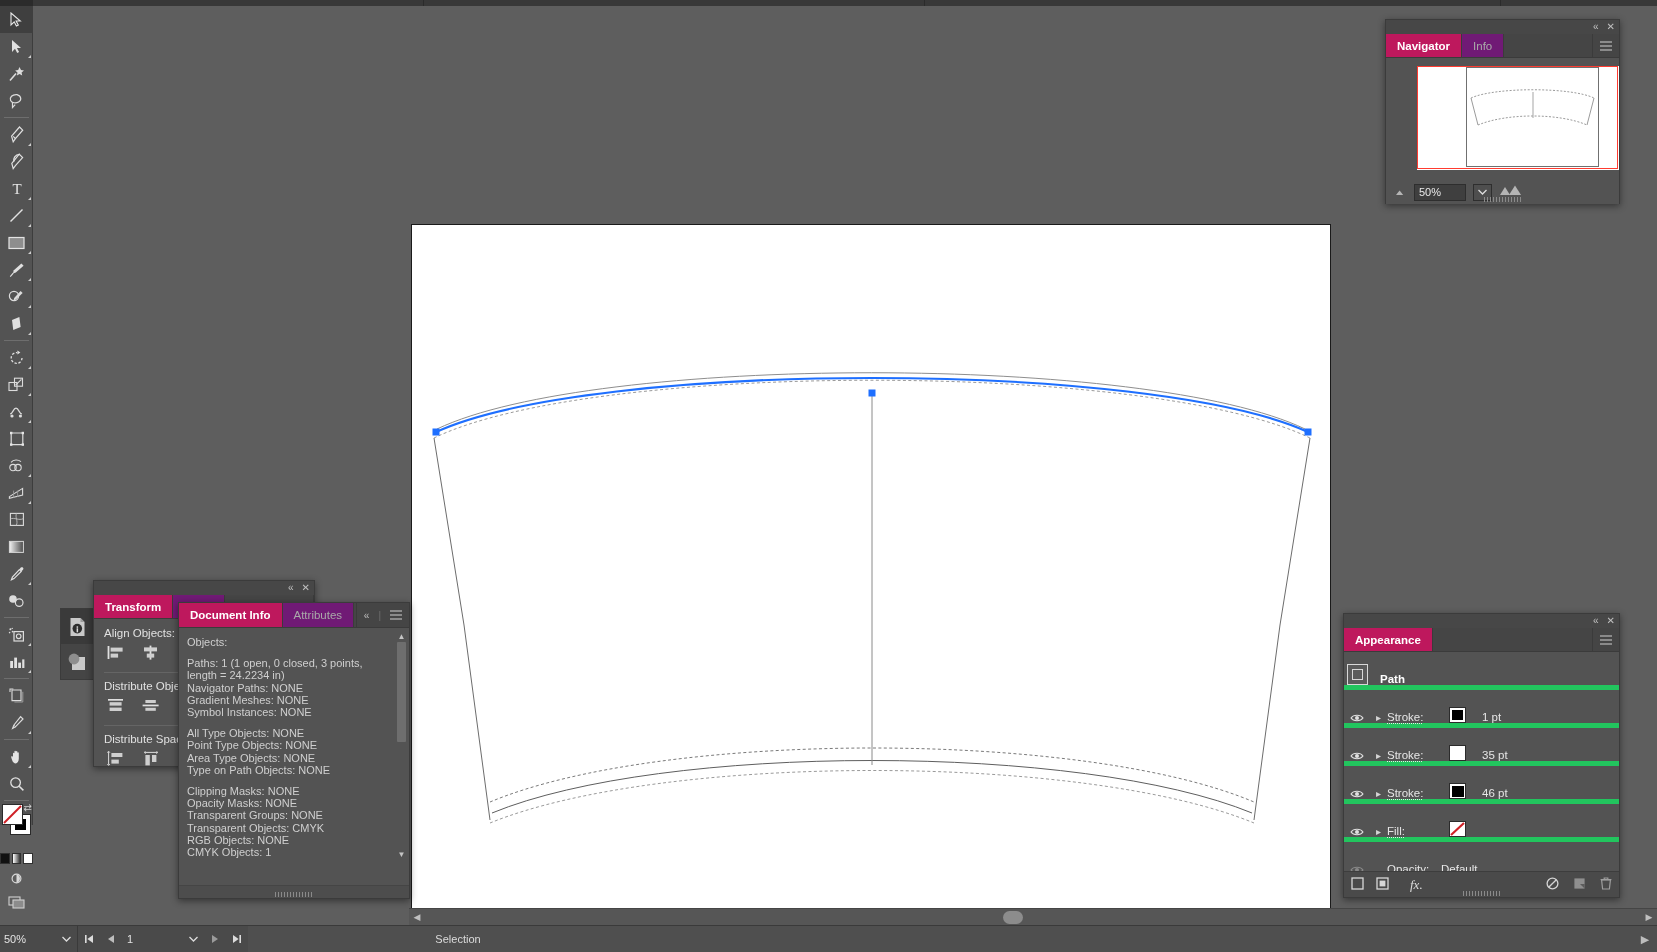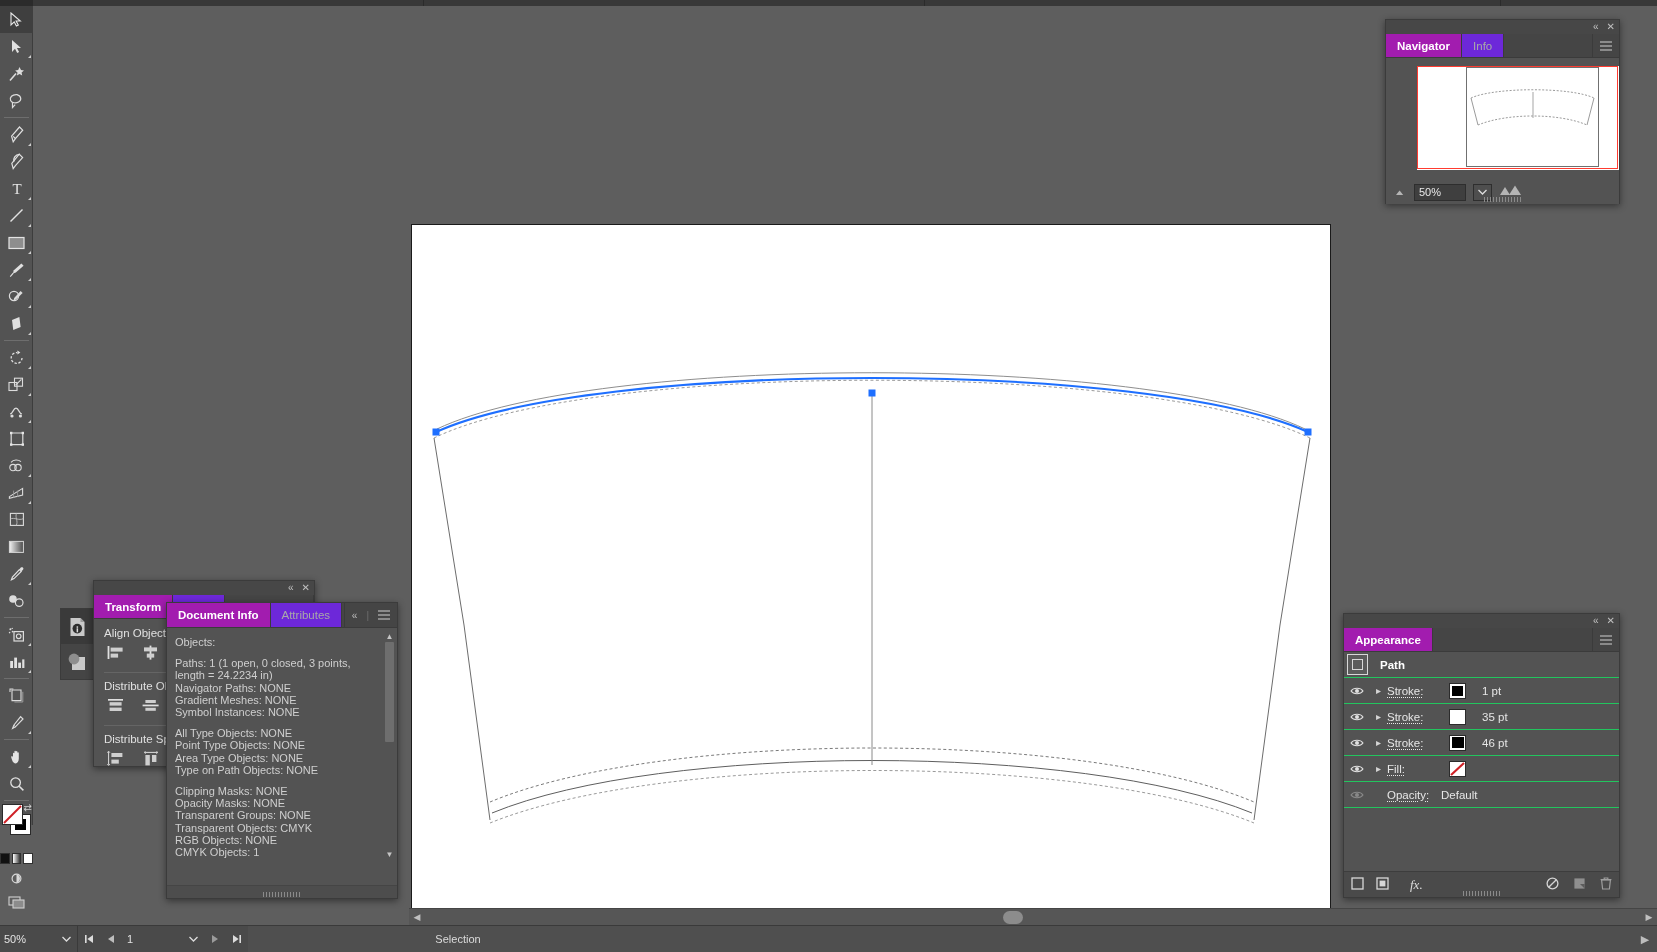--- a/index.html
+++ b/index.html
@@ -163,24 +163,24 @@
   }
   .grip-btn { color: #c0c0c0; font-size: 10px; line-height: 1; cursor: default; }
   .tabrow {
     display: flex; height: 23px; background: #434343;
     border-bottom: 1px solid #3b3b3b;
     align-items: stretch;
   }
   .tab {
     padding: 0 11px; display: flex; align-items: center;
     font-size: 11.5px; color: #a9a9a9;
-    background: #6d28d9;
+    background: #701a75;
     border-right: 1px solid #3b3b3b;
   }
-  .tab.active { background: #a21caf; color: #ffffff; font-weight: bold; }
+  .tab.active { background: #be185d; color: #ffffff; font-weight: bold; }
   .tabrow-spacer { flex: 1; background: #454545; border-right: 1px solid #3b3b3b; }
   .tabrow-ctl { display: flex; align-items: center; gap: 9px; padding: 0 7px; background: #454545; color: #bdbdbd; font-size: 10px; }
   
   #navigator { left: 1385px; top: 19px; width: 235px; height: 185px; }
   .nav-body { position: relative; height: 122px; background: #535353; }
   .nav-thumb {
     position: absolute; left: 31px; top: 8px;
     width: 202px; height: 104px;
     background: #ffffff;
     overflow: hidden;
@@ -217,23 +217,23 @@
   }
   .grip-dots {
     position: absolute; left: 50%; transform: translateX(-50%); bottom: 1px;
     width: 38px; height: 5px;
     background: repeating-linear-gradient(to right,#8a8a8a 0 1px,transparent 1px 3px);
   }
   
   #appearance { left: 1343px; top: 613px; width: 277px; height: 285px; }
   .ap-list { background: #535353; }
   .ap-row {
-    display: flex; align-items: center; height: 25px;
-    border-bottom: 1px solid #22c55e;
-    font-size: 11.5px; color: #e6e6e6;
+    display: flex; align-items: flex-end; height: 25px;
+    border-bottom: 5px solid #22c55e;
+    font-size: 11.5px; color: #e6e6e6; margin-top: 8px;
   }
   .ap-eye { width: 26px; display: flex; align-items: center; justify-content: center; }
   .ap-arrow { width: 17px; display: flex; align-items: center; justify-content: center; color: #d4d4d4; font-size: 10px; }
   .ap-label { width: 62px; }
   .ap-label u { text-decoration-style: dotted; text-decoration-line: underline; text-underline-offset: 2px; }
   .ap-sw {
     width: 17px; height: 16px; border: 1px solid #2b2b2b;
     box-sizing: border-box; position: relative;
   }
   .ap-val { margin-left: 16px; }
@@ -265,21 +265,21 @@
   #dockstrip {
     position: absolute; left: 60px; top: 608px;
     width: 34px; height: 72px;
     background: #454545;
     border: 1px solid #3b3b3b;
     box-sizing: border-box;
   }
   .dock-btn { width: 32px; height: 35px; display: flex; align-items: center; justify-content: center; }
   .dock-btn.active { background: #3a3a3a; }
   
-  #docinfo { left: 166px; top: 602px; width: 232px; height: 297px; }
+  #docinfo { left: 178px; top: 602px; width: 232px; height: 297px; }
   .di-body {
     position: relative;
     padding: 8px 14px 0 8px;
     font-size: 11px; line-height: 12.2px;
     color: #cfcfcf;
     height: 230px; overflow: hidden;
   }
   .di-body p { margin: 0; }
   .di-gap { height: 9px; }
   .di-scroll {

